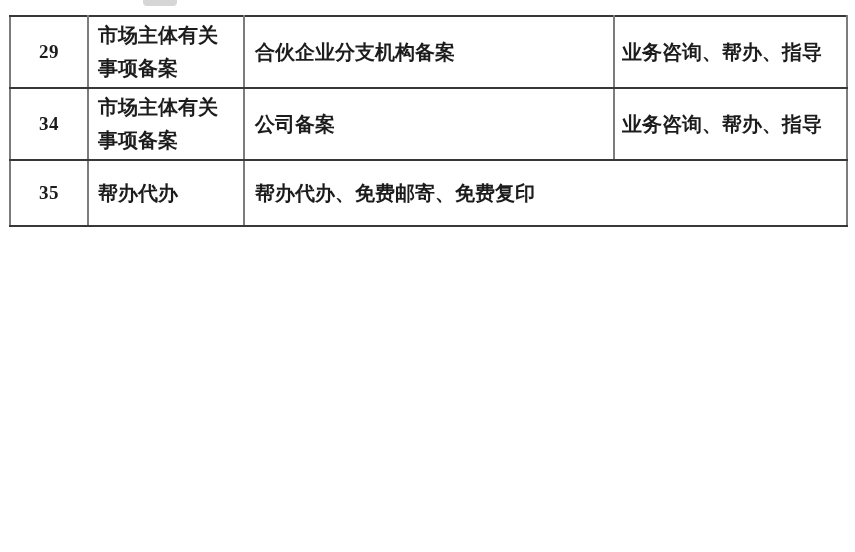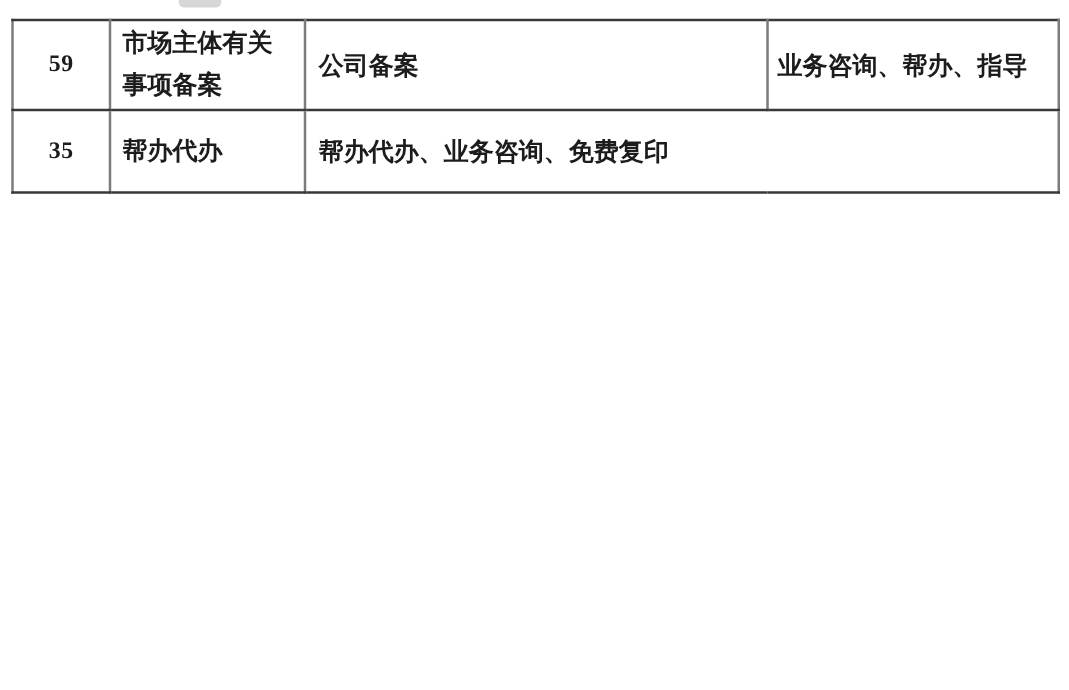--- a/index.html
+++ b/index.html
@@ -72,25 +72,31 @@
 
 <table class="service-table">
   <colgroup>
     <col style="width:78px">
     <col style="width:156px">
     <col style="width:370px">
     <col style="width:233px">
   </colgroup>
   <tbody>
       <tr>
-    <td class="cell-no">59</td>
+    <td class="cell-no">29</td>
+    <td class="cell-category">市场主体有关事项备案</td>
+    <td class="cell-item">合伙企业分支机构备案</td>
+    <td class="cell-service">业务咨询、帮办、指导</td>
+  </tr>
+      <tr>
+    <td class="cell-no">34</td>
     <td class="cell-category">市场主体有关事项备案</td>
     <td class="cell-item">公司备案</td>
     <td class="cell-service">业务咨询、帮办、指导</td>
   </tr>
       <tr>
     <td class="cell-no">35</td>
     <td class="cell-category">帮办代办</td>
-    <td class="cell-item" colspan="2">帮办代办、业务咨询、免费复印</td>
+    <td class="cell-item" colspan="2">帮办代办、免费邮寄、免费复印</td>
 
   </tr>
     </tbody>
 </table>
 
 </body></html>

